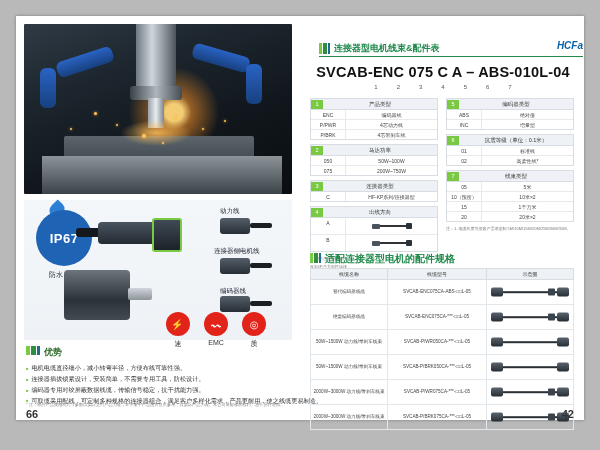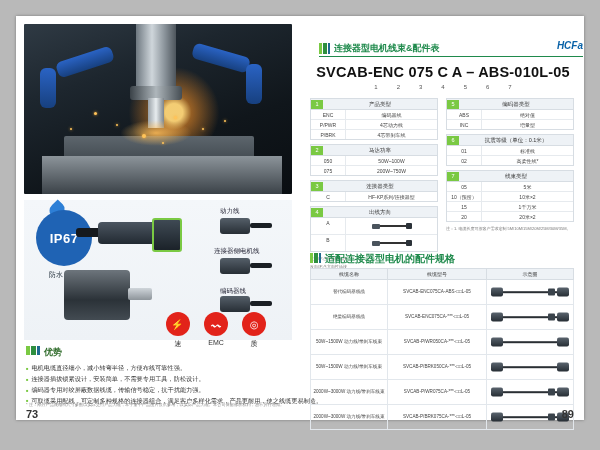--- a/index.html
+++ b/index.html
@@ -177,33 +177,33 @@
         </div>
         <ul>
           <li>电机电缆直径细小，减小转弯半径，方便布线可靠性强。</li>
           <li>连接器插拔锁紧设计，安装简单，不需要专用工具，防松设计。</li>
           <li>编码器专用对绞屏蔽数据线缆，传输信号稳定，抗干扰能力强。</li>
           <li>可取缆采用配线，可定制多种规格的连接器组合，满足客户多样化需求，产品更耐用，使之线缆更易制造。</li>
         </ul>
       </div>
 
       <div class="footnote">* 注：部分产品规格或尺寸参数以实际交付产品为准，本手册中产品图片仅供参考，以实际产品为准。本公司保留修改权利，恕不另行通知。</div>
-      <div class="pg-left">73</div>
+      <div class="pg-left">66</div>
     </div>
 
     <div class="right">
 
       <div class="rhead">
         <span class="gbar"></span>
         <span class="txt">连接器型电机线束&amp;配件表</span>
         <span class="brand">HCFa</span>
         <span class="rule"></span>
       </div>
 
-      <div class="modelcode">SVCAB-ENC 075 C A – ABS-010L-05</div>
+      <div class="modelcode">SVCAB-ENC 075 C A – ABS-010L-04</div>
       <div class="codenums">
         <span>1</span>
         <span>2</span>
         <span>3</span>
         <span>4</span>
         <span>5</span>
         <span>6</span>
         <span>7</span>
       </div>
 
@@ -429,17 +429,17 @@
                   <span class="cbl-line"></span>
                   <span class="cbl-l"></span>
                   <span class="cbl-rr"></span>
                   <span class="cbl-r"></span>
                 </div>
             </td>
           </tr>
         </tbody>
       </table>
 
-      <div class="pg-right">89</div>
+      <div class="pg-right">42</div>
     </div>
 
   </div>
 </div>
 
 </body></html>

